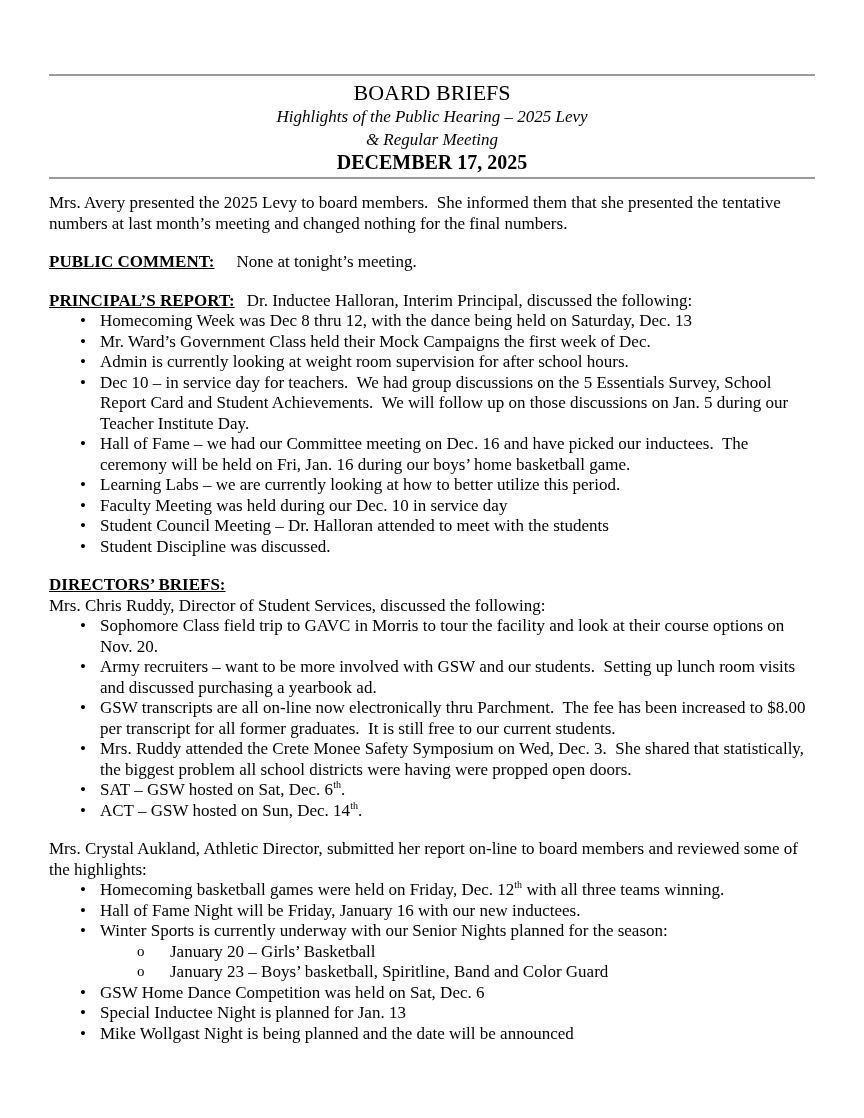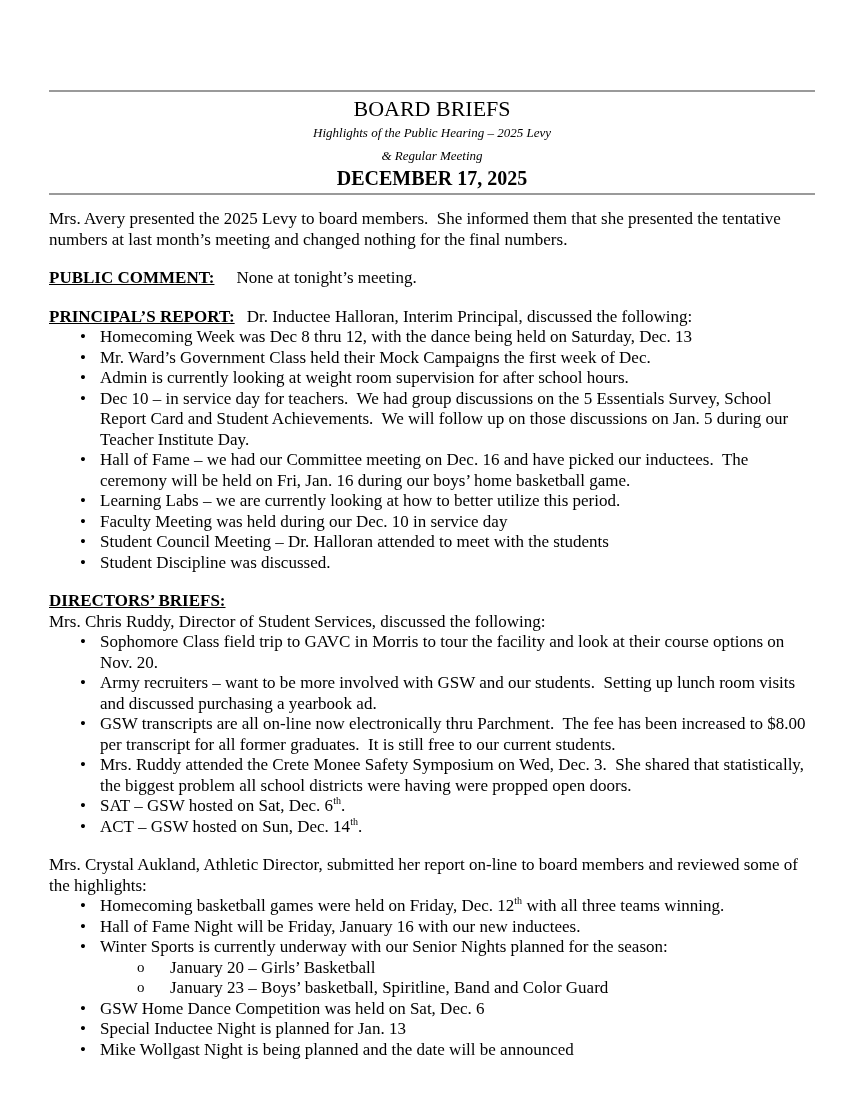--- a/index.html
+++ b/index.html
@@ -5,21 +5,21 @@
   html, body { margin: 0; padding: 0; }
   body {
     width: 864px;
     height: 1118px;
     background: #ffffff;
     color: #000000;
     font-family: "Liberation Serif", serif;
     overflow: hidden;
   }
   .page {
-    padding: 16px 49px;
+    padding: 0 49px;
     box-sizing: border-box;
     width: 864px;
   }
   .rule {
     height: 2px;
     background: #9a9a9a;
     border: none;
   }
   .rule-top { margin-top: 74px; }
   .doc-header {
@@ -27,21 +27,21 @@
     margin-top: 4px;
     margin-bottom: 3px;
   }
   .doc-title {
     font-size: 22px;
     line-height: 25px;
     white-space: pre-wrap;
   }
   .doc-subtitle {
     font-style: italic;
-    font-size: 13px;
+    font-size: 17px;
     line-height: 23px;
     white-space: pre-wrap;
   }
   .doc-date {
     font-weight: bold;
     font-size: 20px;
     line-height: 23px;
     white-space: pre-wrap;
   }
   .body-copy {

